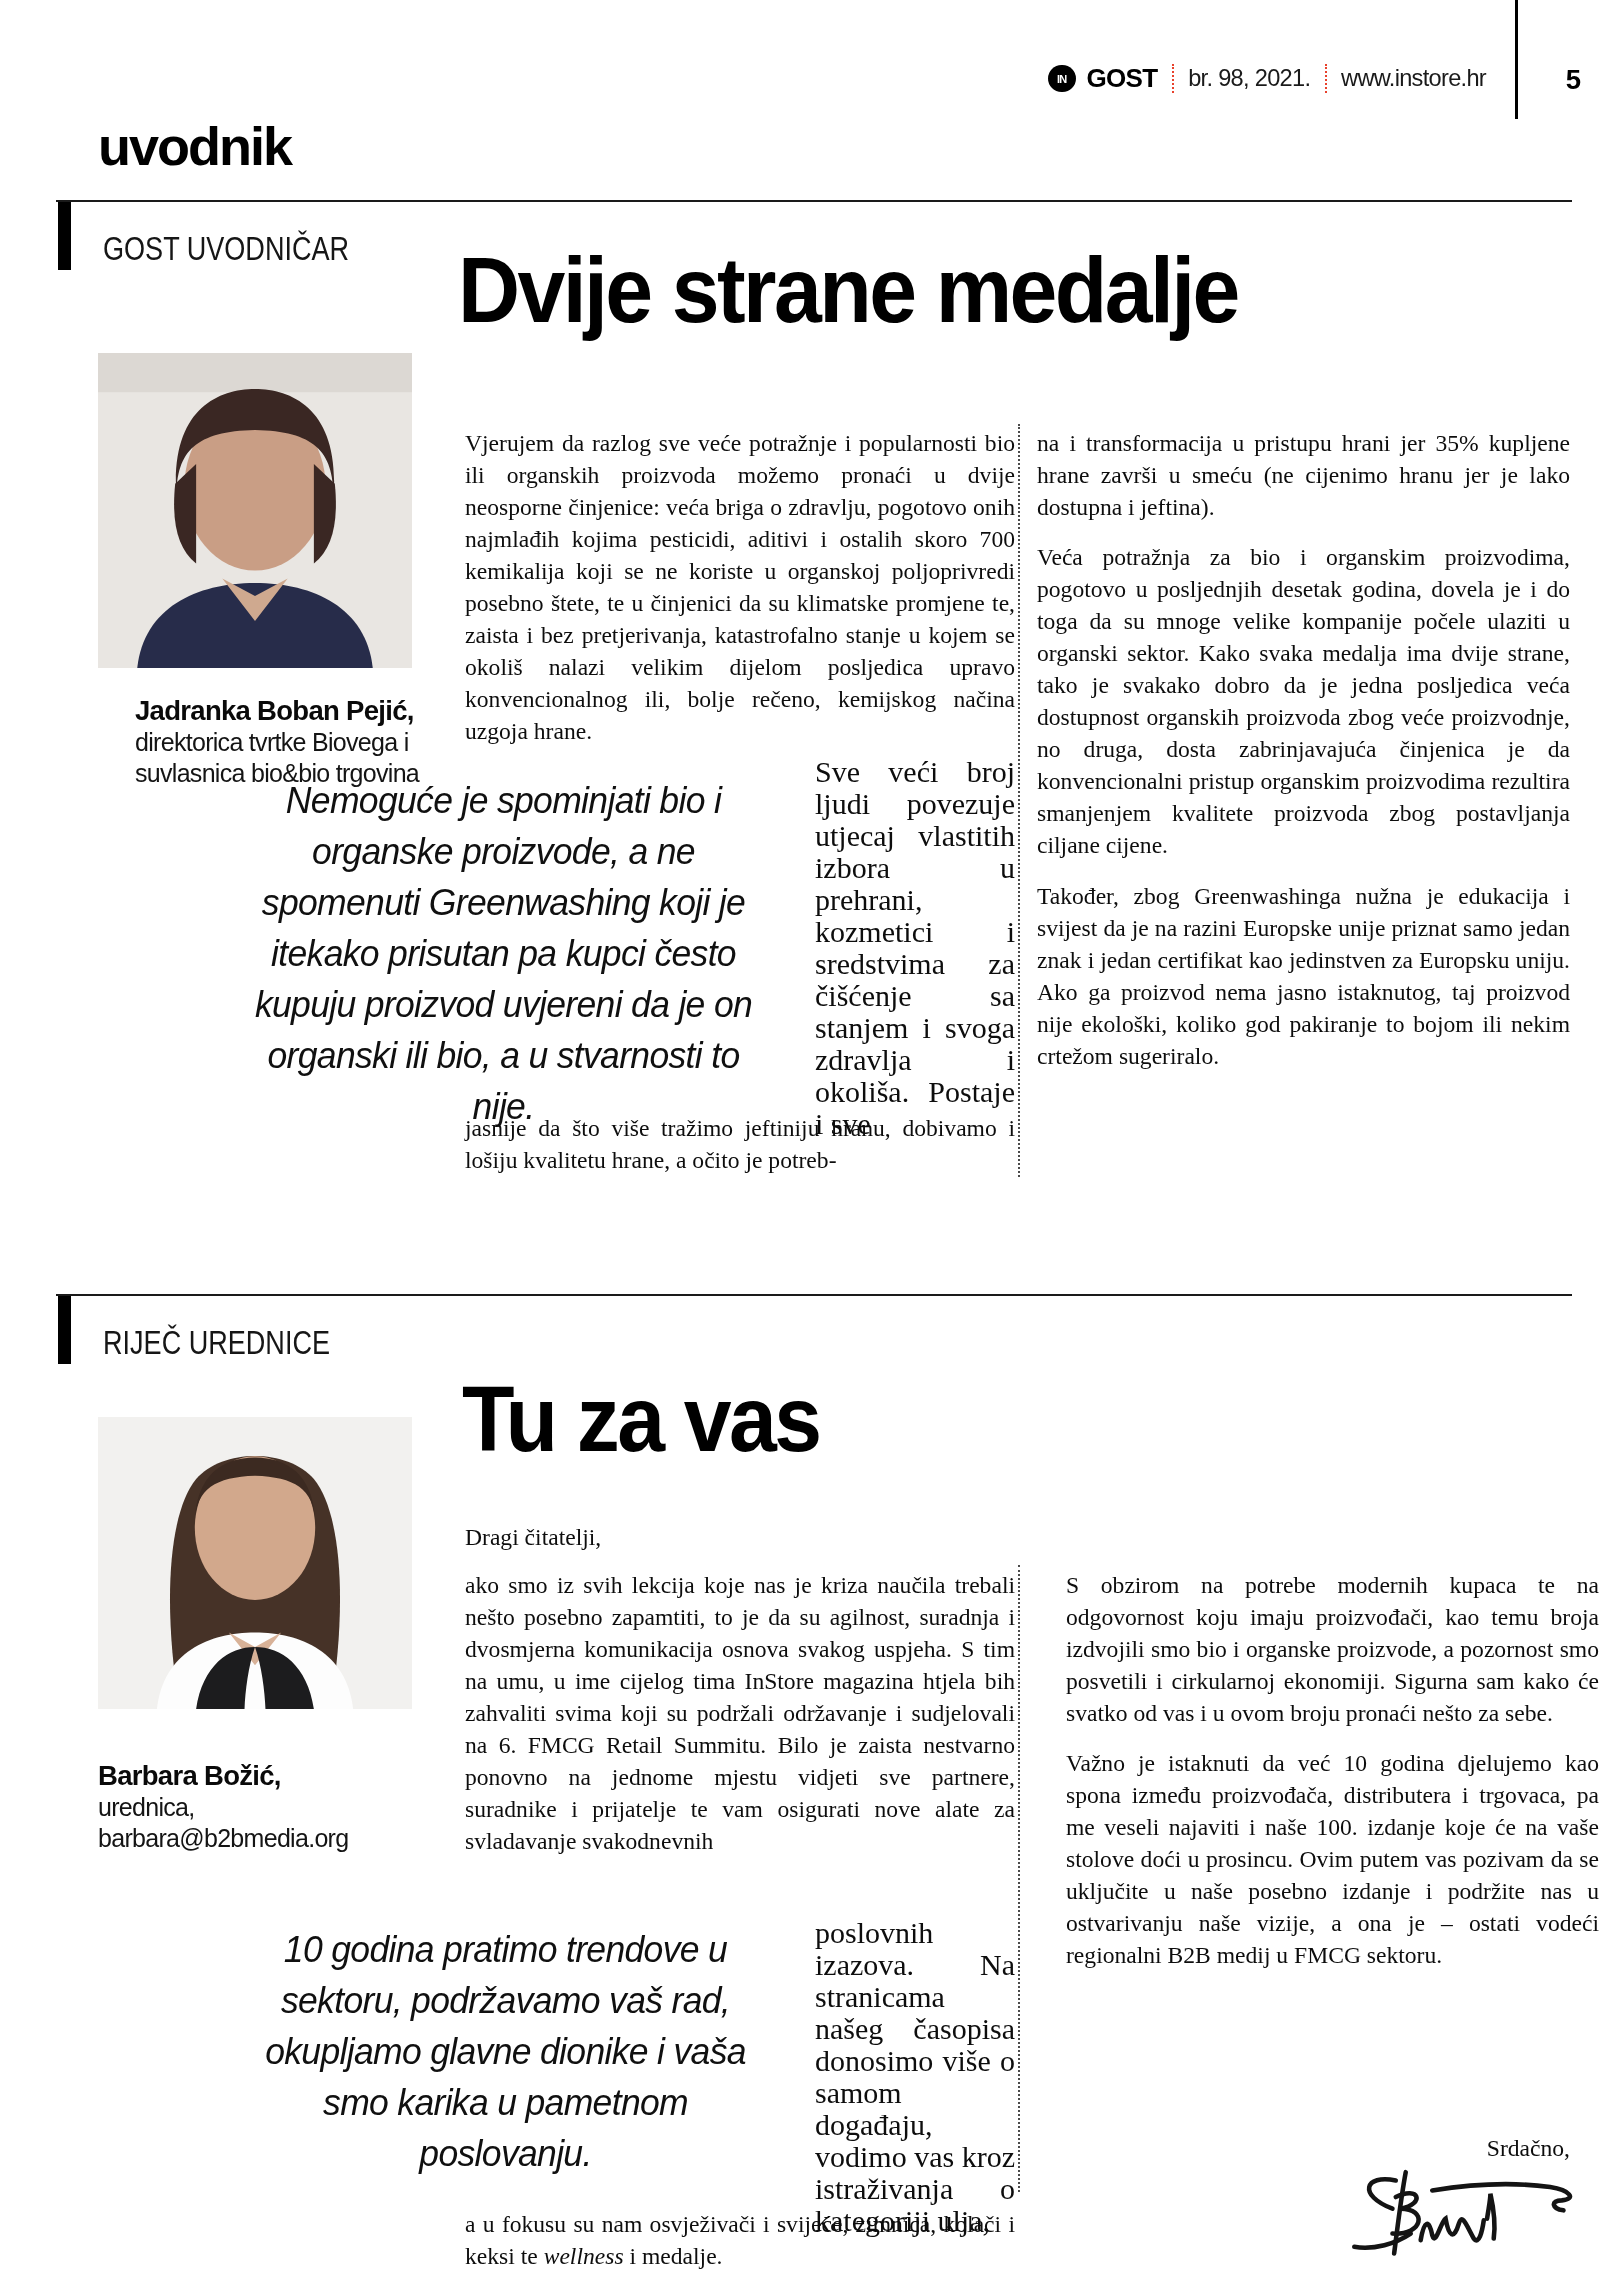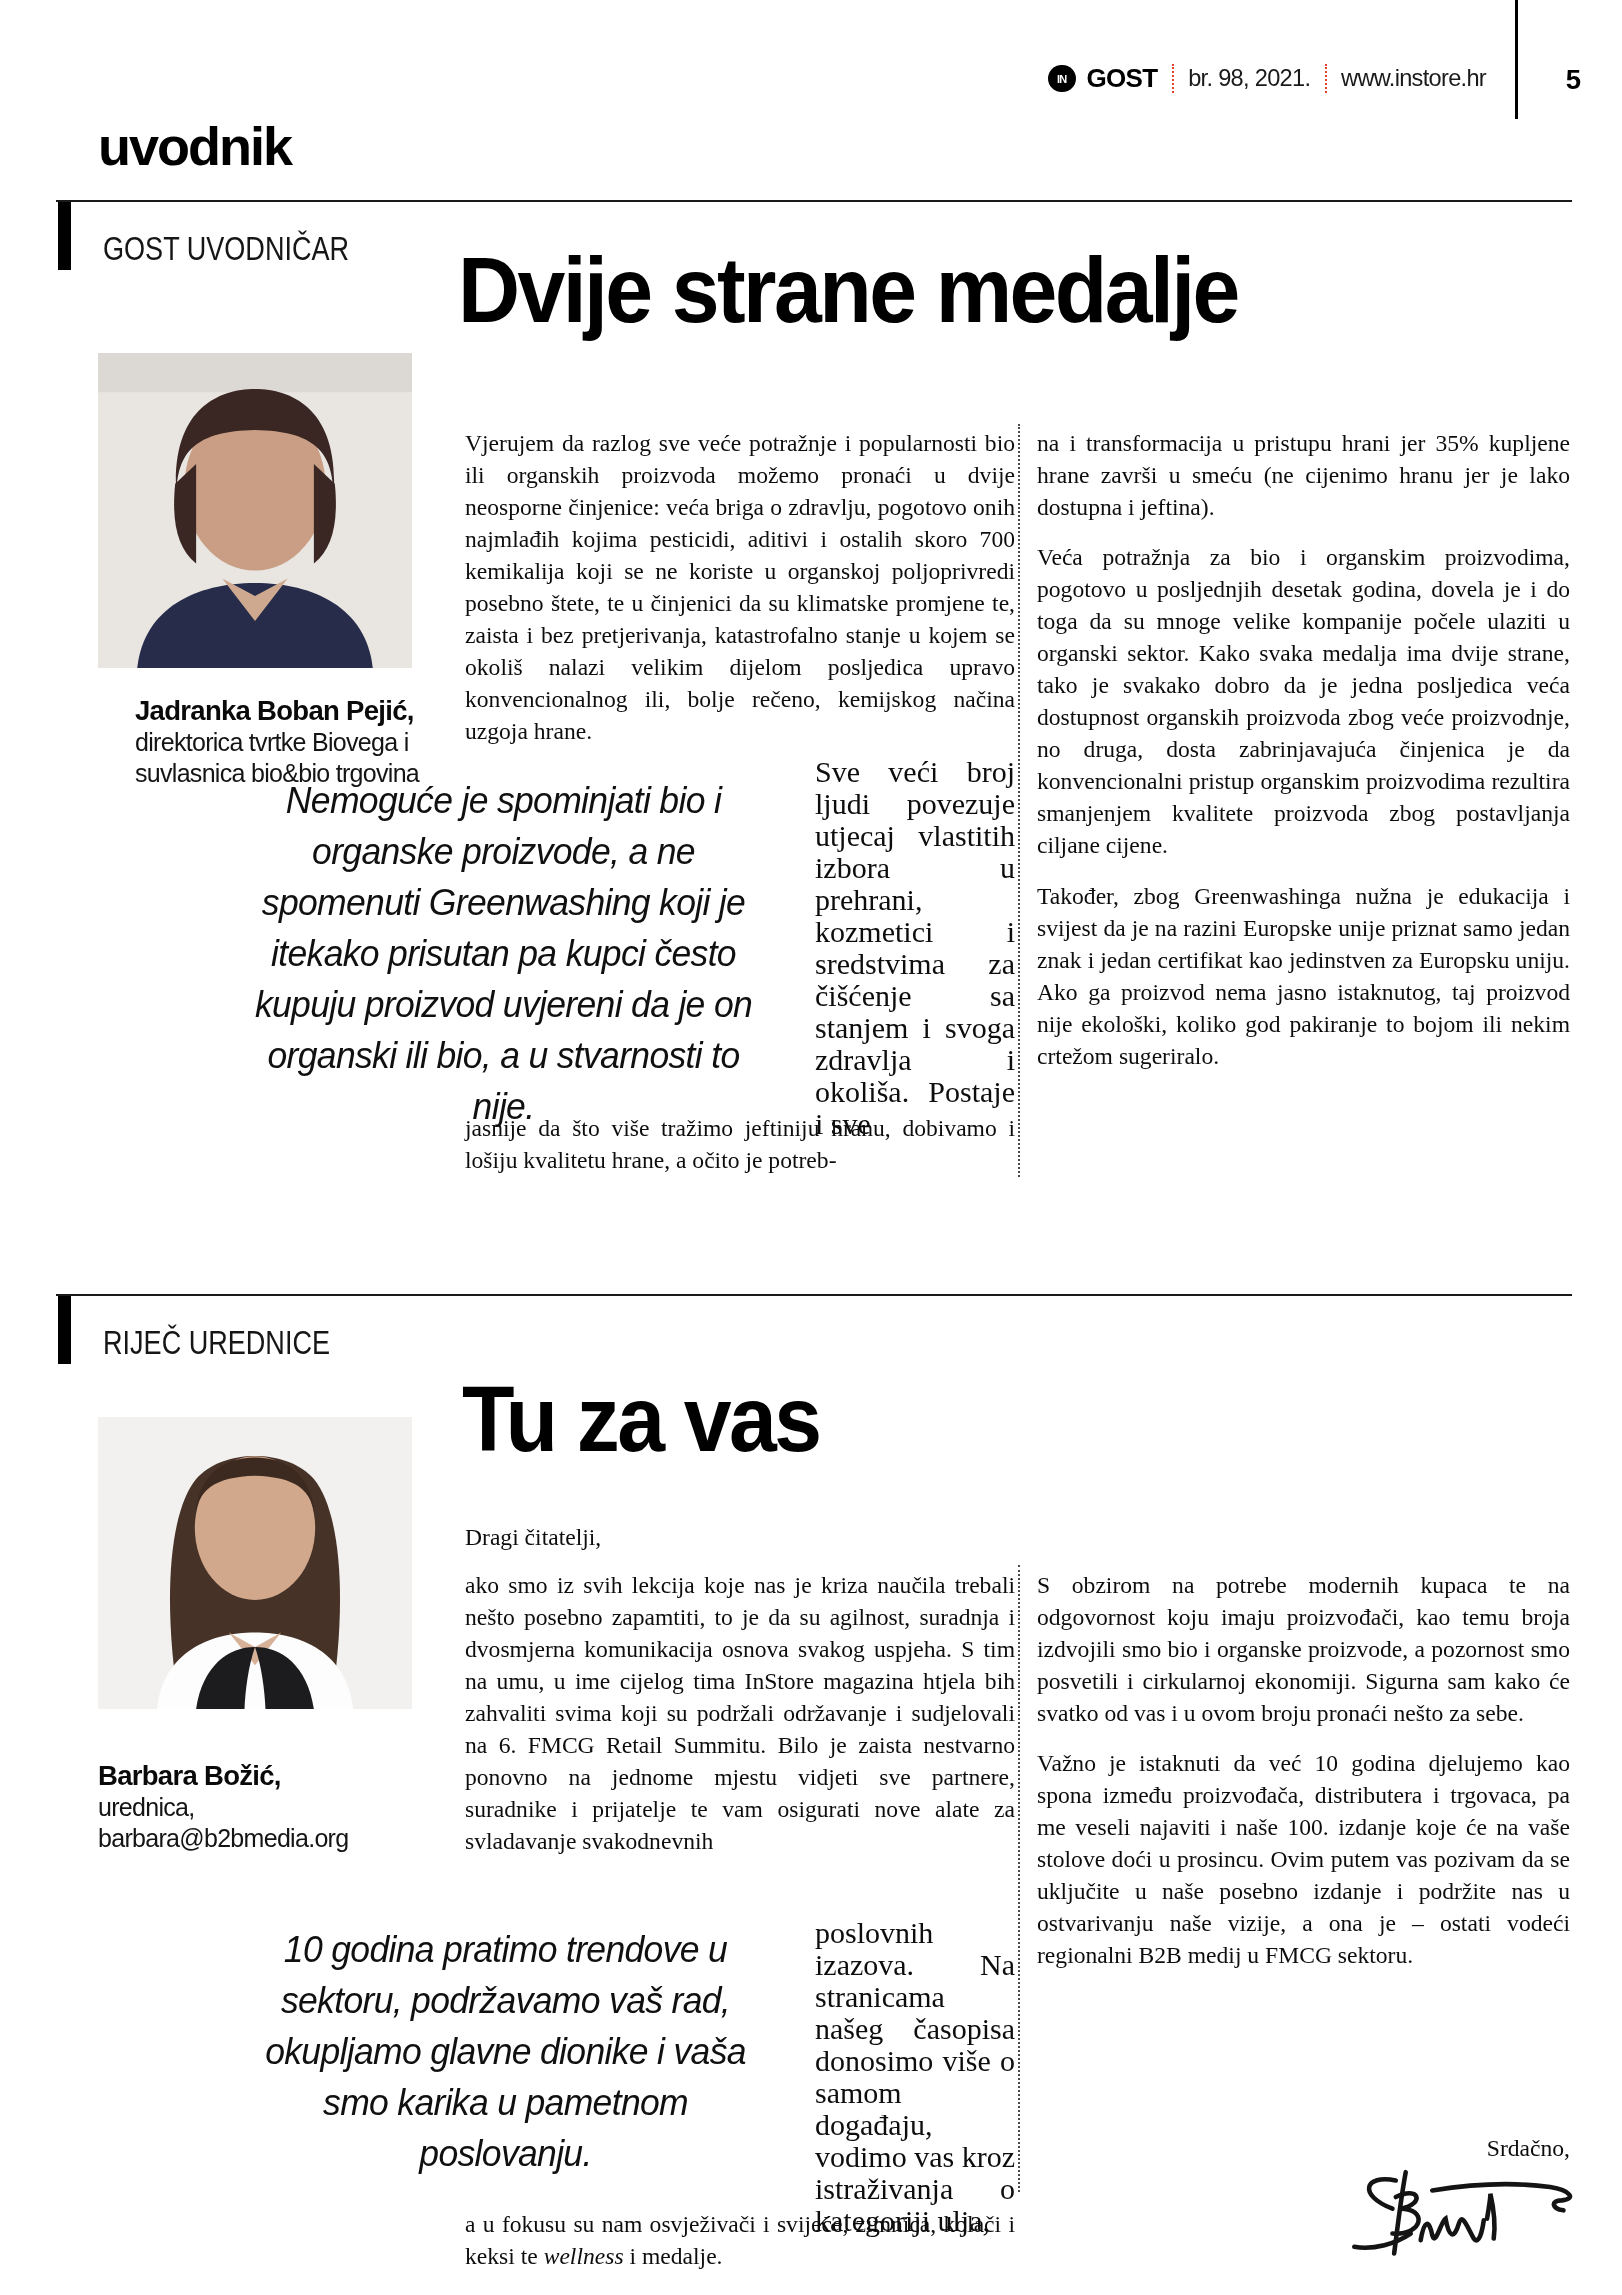--- a/index.html
+++ b/index.html
@@ -54,21 +54,21 @@
   .caption .sub{font-size:25px;letter-spacing:-0.7px;color:#141414;line-height:31px;}
 
   
   .bodytext{position:absolute;font-size:23.6px;line-height:32px;text-align:justify;color:#0d0d0d;}
   .col-mid{left:465px;width:550px;}
   .col-right{left:1037px;width:533px;}
   .a1-mid-p1{top:427px;}
   .a1-right{top:427px;}
   .a2-salutation{top:1521px;text-align:left;}
   .a2-mid-p1{top:1569px;}
-  .a2-right{top:1569px;}
+  .a2-right{top:1569px;margin-left:29px;}
   .bodytext p{margin:0 0 18.3px 0;}
   .narrowcol{position:absolute;left:815px;width:200px;font-size:30px;line-height:32px;
         text-align:justify;color:#0d0d0d;}
   .narrow-1{top:756px;}
   .narrow-2{top:1917px;}
   .tailcol{position:absolute;left:465px;width:550px;font-size:23.6px;line-height:32px;
         text-align:justify;color:#0d0d0d;}
   .tail-1{top:1112px;}
   .tail-2{top:2208px;}
 

